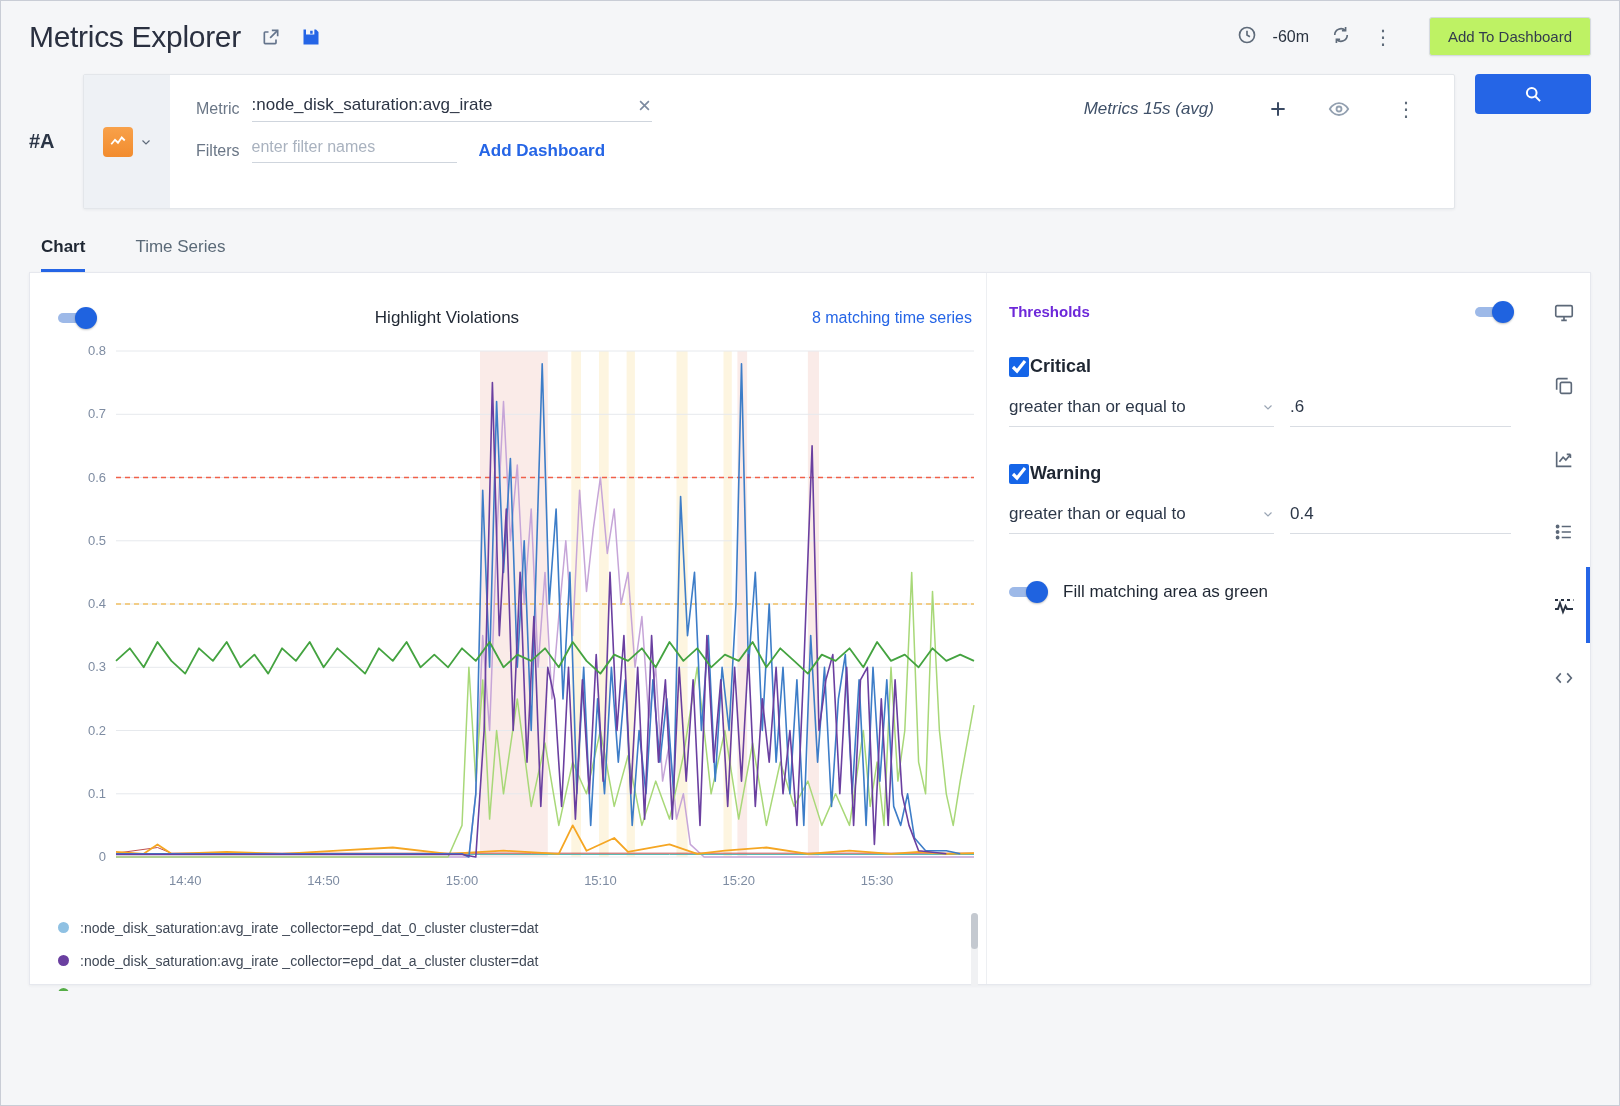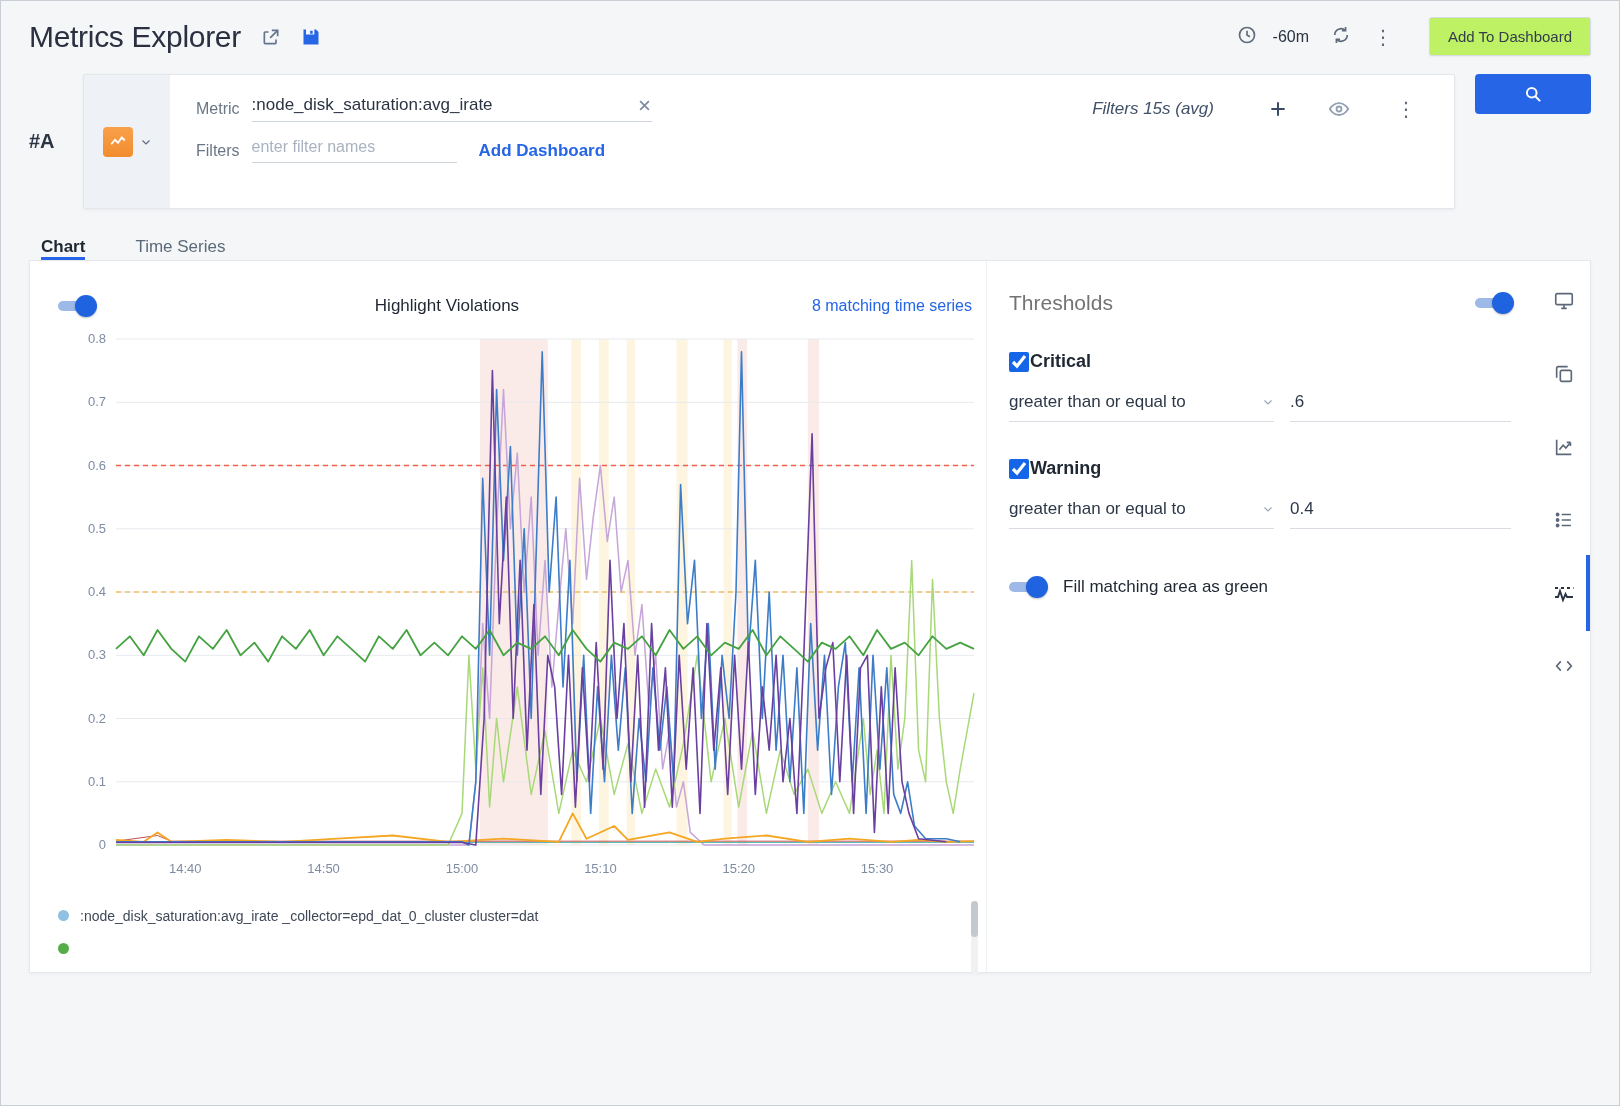--- a/index.html
+++ b/index.html
@@ -48,21 +48,21 @@
   .filters-input { border:none; outline:none; border-bottom:1px solid #cfd5dd; width:205px; padding-bottom:6px; font-size:16px; color:#2c3444; font-family:inherit; background:transparent; }
   .filters-input::placeholder { color:#a9b2bf; }
   .add-operator { margin-left:22px; font-size:17px; font-weight:700; color:#2565e6; cursor:pointer; }
   .search-btn {
     width:116px; height:40px; margin-left:20px; align-self:flex-start;
     background:#2565e6; border:none; border-radius:4px; cursor:pointer;
     display:flex; align-items:center; justify-content:center;
   }
   
   .tabs { display:flex; gap:50px; padding-left:40px; margin-top:28px; }
-  .tab { font-size:17px; color:#5b6a78; padding-bottom:0; cursor:pointer;text-align:center; }
+  .tab { font-size:17px; color:#5b6a78; padding-bottom:12px; cursor:pointer;text-align:center; }
   .tab.active { color:#1f2733; font-weight:700; border-bottom:3px solid #2565e6; }
   
   .content-card {
     margin:0 28px; background:#fff; border:1px solid #e6e8ee; height:713px;
     display:flex; box-shadow:0 1px 3px rgba(20,30,50,.05); position:relative;
   }
   .chart-col { width:957px; padding:30px 0 0 28px; border-right:1px solid #edeff2; }
   .chart-controls { display:flex; justify-content:space-between; align-items:center; gap:14px; padding-right:14px; margin-bottom:4px; height:30px; }
   .hv-label { font-size:17px; color:#1f2733; }
   .matching { font-size:16px; color:#2565e6; margin-left:12px; cursor:pointer; }
@@ -72,21 +72,21 @@
   
   .legend-wrap { margin-top:10px; height:80px; overflow:hidden; position:relative; padding-right:26px; }
   .legend-row { display:flex; align-items:center; gap:11px; height:33px; cursor:pointer; }
   .legend-row .dot { width:11px; height:11px; border-radius:50%; flex:0 0 auto; }
   .legend-label { font-size:14px; color:#3f4856; white-space:nowrap; }
   .legend-scrollbar { position:absolute; right:8px; top:2px; width:7px; height:74px; background:#f0f1f3; border-radius:4px; cursor:pointer; }
   .legend-scrollbar .thumb { position:absolute; top:0; left:0; width:7px; height:36px; background:#c4c9d0; border-radius:4px; }
   
   .thresholds-col { flex:1; padding:30px 26px 0 22px; }
   .th-header { display:flex; justify-content:space-between; align-items:center; }
-  .th-title { font-size:21px; font-weight:400; color:#737373; }
+  .th-title { font-size:15px; font-weight:700; color:#6d28d9; }
   .check-row { display:flex; align-items:center; gap:1px; margin-top:36px; }
   .check-row input[type=checkbox] { width:20px; height:20px; accent-color:#1565e8; cursor:pointer; }
   .check-label { font-size:18px; font-weight:700; color:#1f2733; }
   .cmp-row { display:flex; gap:16px; margin-top:20px;align-items:center; }
   .select { flex:0 0 265px; border-bottom:1px solid #d9dde3; padding-bottom:9px; display:flex; justify-content:space-between; align-items:center; font-size:17px; color:#2c3748; cursor:pointer; }
   .value-input { flex:1; border:none; outline:none; border-bottom:1px solid #d9dde3; font-size:17px; color:#2c3748; padding-bottom:9px; font-family:inherit; background:transparent; }
   .fill-row { display:flex; align-items:center; gap:18px; margin-top:48px; }
   .fill-label { font-size:17px; color:#1f2733; }
   
   .rail { width:90px; display:flex; flex-direction:column; align-items:center; padding-top:16px; }
@@ -150,21 +150,21 @@
       </div>
       <div class="query-main">
         <div class="q-row">
           <span class="q-label">Metric</span>
           <span class="metric-input-wrap">
             <input class="metric-input" type="text" value=":node_disk_saturation:avg_irate" style="">
             <svg width="15" height="15" viewBox="0 0 24 24" fill="none" stroke="#7c8aa0" stroke-width="2.6" style="cursor:pointer">
                 <path d="M5 5 19 19M19 5 5 19"></path>
               </svg>
           </span>
-          <span class="quantize">Filters 15s (avg)</span>
+          <span class="quantize">Metrics 15s (avg)</span>
           <span class="q-icons">
             <svg width="20" height="20" viewBox="0 0 24 24" fill="none" stroke="#3a4a63" stroke-width="2.4" style="cursor:pointer">
                 <path d="M12 4v16M4 12h16"></path>
               </svg>
             <svg width="22" height="22" viewBox="0 0 24 24" fill="none" stroke="#93a0b0" stroke-width="2" style="cursor:pointer">
                 <path d="M2 12s3.8-6.5 10-6.5S22 12 22 12s-3.8 6.5-10 6.5S2 12 2 12z"></path>
                 <circle cx="12" cy="12" r="2.7"></circle>
               </svg>
             <span class="kebab">⋮</span>
           </span>
@@ -243,20 +243,24 @@
           <polyline points="58.0,517.5 265.6,517.5 404.0,517.5 417.8,520.0 426.1,393.5 434.4,45.6 441.3,298.6 448.3,172.1 455.2,393.5 462.1,235.4 469.0,425.1 475.9,279.6 482.8,469.4 489.8,330.3 496.7,361.9 503.6,469.4 510.5,330.3 517.4,482.1 524.4,342.9 531.3,456.8 538.2,317.6 545.1,444.1 552.0,235.4 559.0,393.5 565.9,298.6 572.8,456.8 579.7,330.3 586.6,482.1 593.6,298.6 600.5,425.1 607.4,342.9 614.3,482.1 621.2,330.3 628.2,444.1 635.1,342.9 642.0,488.4 648.9,298.6 655.8,425.1 662.8,342.9 669.7,469.4 676.6,330.3 683.5,444.1 690.4,317.6 697.3,469.4 704.3,361.9 711.2,425.1 718.1,330.3 725.0,456.8 731.9,393.5 738.9,488.4 745.8,330.3 754.1,108.9 761.0,393.5 767.9,342.9 774.8,317.6 781.8,456.8 788.7,330.3 795.6,488.4 802.5,342.9 809.4,330.3 816.4,507.4 823.3,361.9 830.2,488.4 837.1,342.9 844.0,456.8 851.0,488.4 860.6,513.7 888.3,516.8" fill="none" stroke="#6a3fa0" stroke-width="1.6" stroke-linejoin="round"></polyline>
           <polyline points="58.0,323.9 71.8,311.3 85.7,330.3 99.5,305.0 113.4,323.9 127.2,336.6 141.0,311.3 154.9,323.9 168.7,305.0 182.5,330.3 196.4,317.6 210.2,336.6 224.1,311.3 237.9,323.9 251.7,305.0 265.6,330.3 279.4,311.3 293.3,323.9 307.1,336.6 320.9,311.3 334.8,323.9 348.6,305.0 362.5,330.3 376.3,317.6 390.1,330.3 404.0,311.3 417.8,323.9 431.6,305.0 445.5,330.3 459.3,317.6 473.2,323.9 487.0,311.3 500.8,330.3 514.7,305.0 528.5,323.9 542.4,336.6 556.2,317.6 570.0,323.9 583.9,311.3 597.7,330.3 611.5,305.0 625.4,323.9 639.2,311.3 653.1,330.3 666.9,317.6 680.7,323.9 694.6,305.0 708.4,330.3 722.3,311.3 736.1,323.9 749.9,336.6 763.8,317.6 777.6,323.9 791.5,311.3 805.3,330.3 819.1,305.0 833.0,323.9 846.8,317.6 860.6,330.3 874.5,311.3 888.3,323.9 902.2,317.6 916.0,323.9" fill="none" stroke="#44a340" stroke-width="1.8" stroke-linejoin="round"></polyline>
         </svg>
       <div class="legend-wrap">
         <div>
             <div class="legend-row">
               <span class="dot" style="background: rgb(143, 193, 227);"></span>
               <span class="legend-label">:node_disk_saturation:avg_irate _collector=epd_dat_0_cluster cluster=dat</span>
             </div>
             <div class="legend-row">
+              <span class="dot" style="background: rgb(106, 63, 160);"></span>
+              <span class="legend-label">:node_disk_saturation:avg_irate _collector=epd_dat_a_cluster cluster=dat</span>
+            </div>
+            <div class="legend-row">
               <span class="dot" style="background: rgb(85, 173, 71);"></span>
               <span class="legend-label"></span>
             </div>
           </div>
         <div class="legend-scrollbar">
             <div class="thumb"></div>
           </div>
       </div>
     </div>
 

